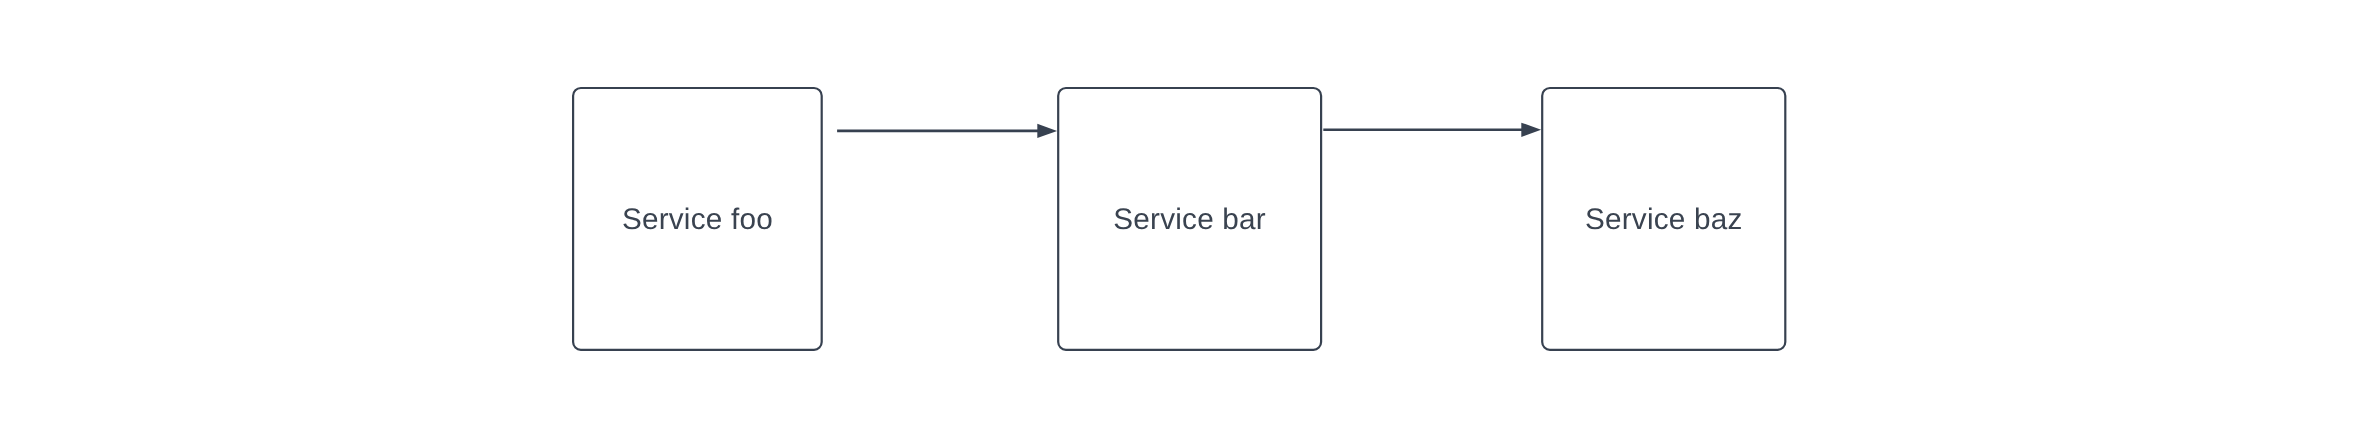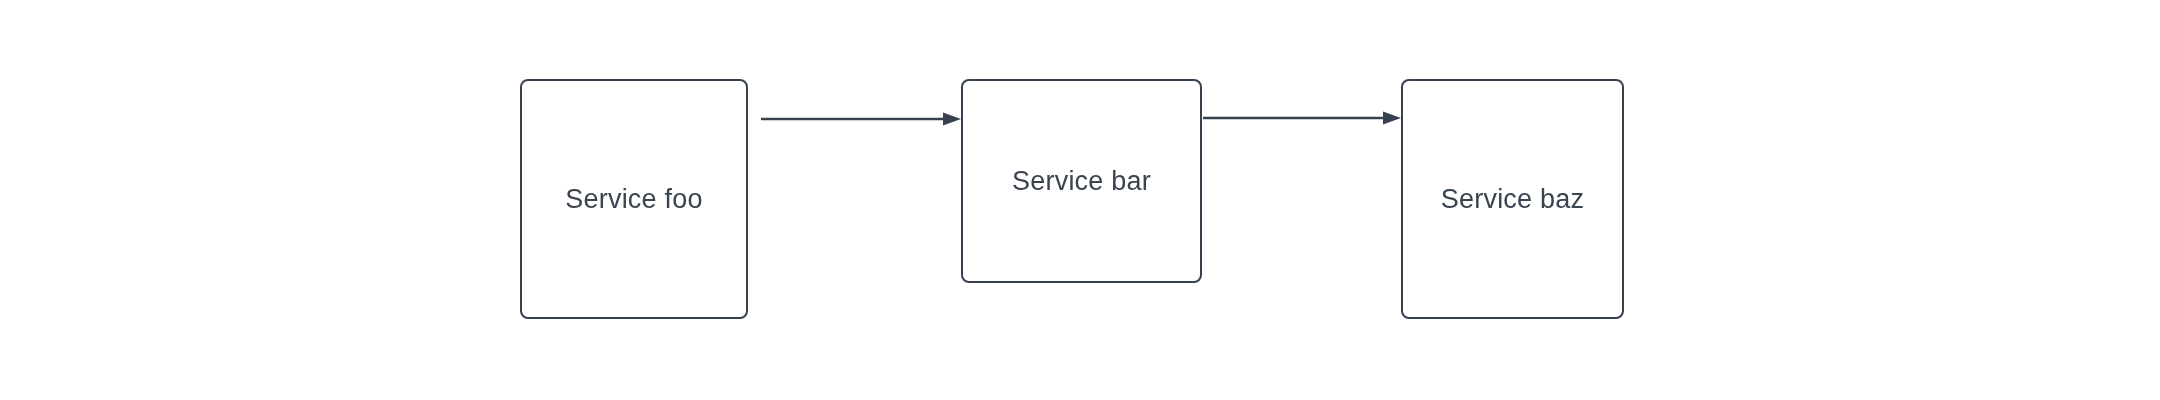--- a/index.html
+++ b/index.html
@@ -27,21 +27,21 @@
     z-index: 2;
   }
   .node-label {
     font-size: 27px;
     line-height: 1;
     color: #3a4350;
     letter-spacing: 0.2px;
     white-space: nowrap;
   }
   .node-1 { left: 520px;  top: 79px; width: 228px; height: 240px; }
-  .node-2 { left: 961px;  top: 79px; width: 241px; height: 204px; }
+  .node-2 { left: 961px;  top: 79px; width: 241px; height: 240px; }
   .node-3 { left: 1401px; top: 79px; width: 223px; height: 240px; }
   .edges-layer {
     position: absolute;
     left: 0;
     top: 0;
     width: 2160px;
     height: 400px;
     z-index: 1;
     pointer-events: none;
   }

